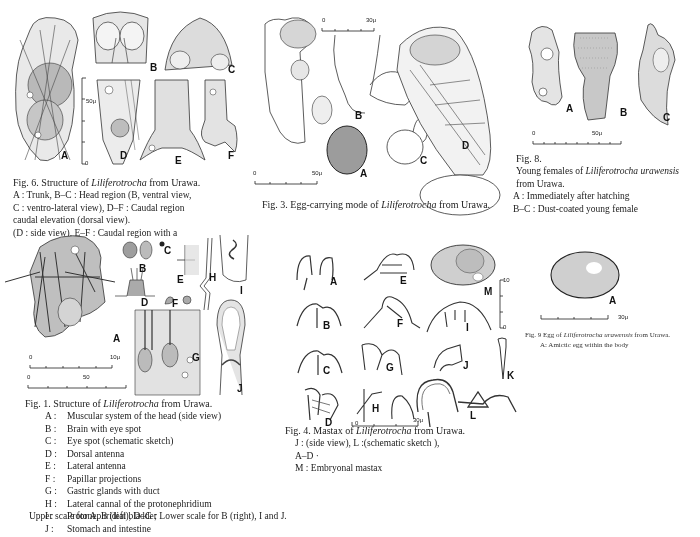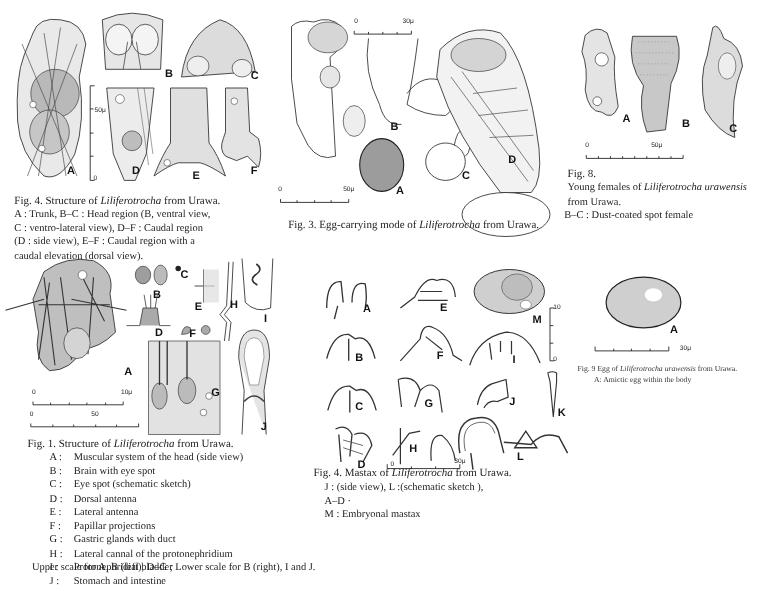--- a/index.html
+++ b/index.html
@@ -63,25 +63,25 @@
   </svg>
   <div class="abs lab" style="left:175px;top:155px">E</div>
 
   <svg style="left:195px;top:80px" width="45" height="80">
     <path d="M10 0 L30 0 L32 40 L40 46 Q44 60 40 72 L30 62 L20 66 L10 62 Q4 56 8 46 L10 40 Z" fill="#e3e3e3" stroke="#333" stroke-width="0.8"></path>
     <circle cx="18" cy="12" r="3" fill="#fff" stroke="#333" stroke-width="0.5"></circle>
   </svg>
   <div class="abs lab" style="left:228px;top:150px">F</div>
 
   <div class="abs cap" style="left:13px;top:176px;width:230px">
-    <div class="cap-title"><span>Fig. 4.  Structure of </span><em>Liliferotrocha</em><span> from Urawa.</span></div>
+    <div class="cap-title"><span>Fig. 6.  Structure of </span><em>Liliferotrocha</em><span> from Urawa.</span></div>
     <div>A : Trunk, B–C : Head region (B, ventral view,</div>
     <div>C : ventro-lateral view), D–F : Caudal region</div>
+    <div>caudal elevation (dorsal view).</div>
     <div>(D : side view), E–F : Caudal region with a</div>
-    <div>caudal elevation (dorsal view).</div>
   </div>
 </div>
 
 <div>
   <svg style="left:260px;top:12px" width="70" height="150">
     <path d="M5 12 Q12 5 25 8 Q40 2 50 12 Q55 30 40 40 L45 130 Q30 135 20 120 L10 100 L5 60 Z" fill="none" stroke="#333" stroke-width="0.8"></path>
     <ellipse cx="38" cy="22" rx="18" ry="14" fill="#d6d6d6" stroke="#333" stroke-width="0.6"></ellipse>
     <ellipse cx="40" cy="58" rx="9" ry="10" fill="#e6e6e6" stroke="#333" stroke-width="0.6"></ellipse>
     <ellipse cx="62" cy="98" rx="10" ry="14" fill="#eee" stroke="#333" stroke-width="0.6"></ellipse>
   </svg>
@@ -147,21 +147,22 @@
   <svg style="left:533px;top:138px" width="90" height="8">
     <path d="M0 6 L88 6 M0 3 L0 6 M11 4 L11 6 M22 4 L22 6 M33 4 L33 6 M44 4 L44 6 M55 4 L55 6 M66 4 L66 6 M77 4 L77 6 M88 3 L88 6" stroke="#222" stroke-width="0.8"></path>
   </svg>
   <div class="abs tick" style="left:532px;top:130px">0</div>
   <div class="abs tick" style="left:592px;top:130px">50μ</div>
 
   <div class="abs cap" style="left:513px;top:152px;width:185px">
     <div class="cap-title" style="padding-left:3px">Fig. 8.</div>
     <div style="padding-left:3px"><span>Young females of </span><em>Liliferotrocha urawensis</em></div>
     <div style="padding-left:3px">from Urawa.</div>
-    <div>B–C :  Dust-coated spot female</div>
+    <div>A :  Immediately after hatching</div>
+    <div>B–C :  Dust-coated young female</div>
   </div>
 </div>
 
 <div>
   <svg style="left:5px;top:232px" width="115" height="110">
     <path d="M35 15 Q55 0 80 5 Q100 15 95 35 L100 70 Q85 85 70 85 Q60 105 40 105 Q25 95 30 70 L25 40 Z" fill="#bfbfbf" stroke="#333" stroke-width="0.8"></path>
     <path d="M35 20 L45 100 M40 25 L30 95 M50 20 L60 95 M70 20 L90 60 M80 20 L75 90 M0 50 L35 40 M60 40 L110 50 M30 45 L95 45" stroke="#333" stroke-width="1"></path>
     <circle cx="70" cy="18" r="4" fill="#fff" stroke="#333" stroke-width="0.5"></circle>
     <ellipse cx="65" cy="80" rx="12" ry="14" fill="#d4d4d4" stroke="#333" stroke-width="0.6"></ellipse>
   </svg>

